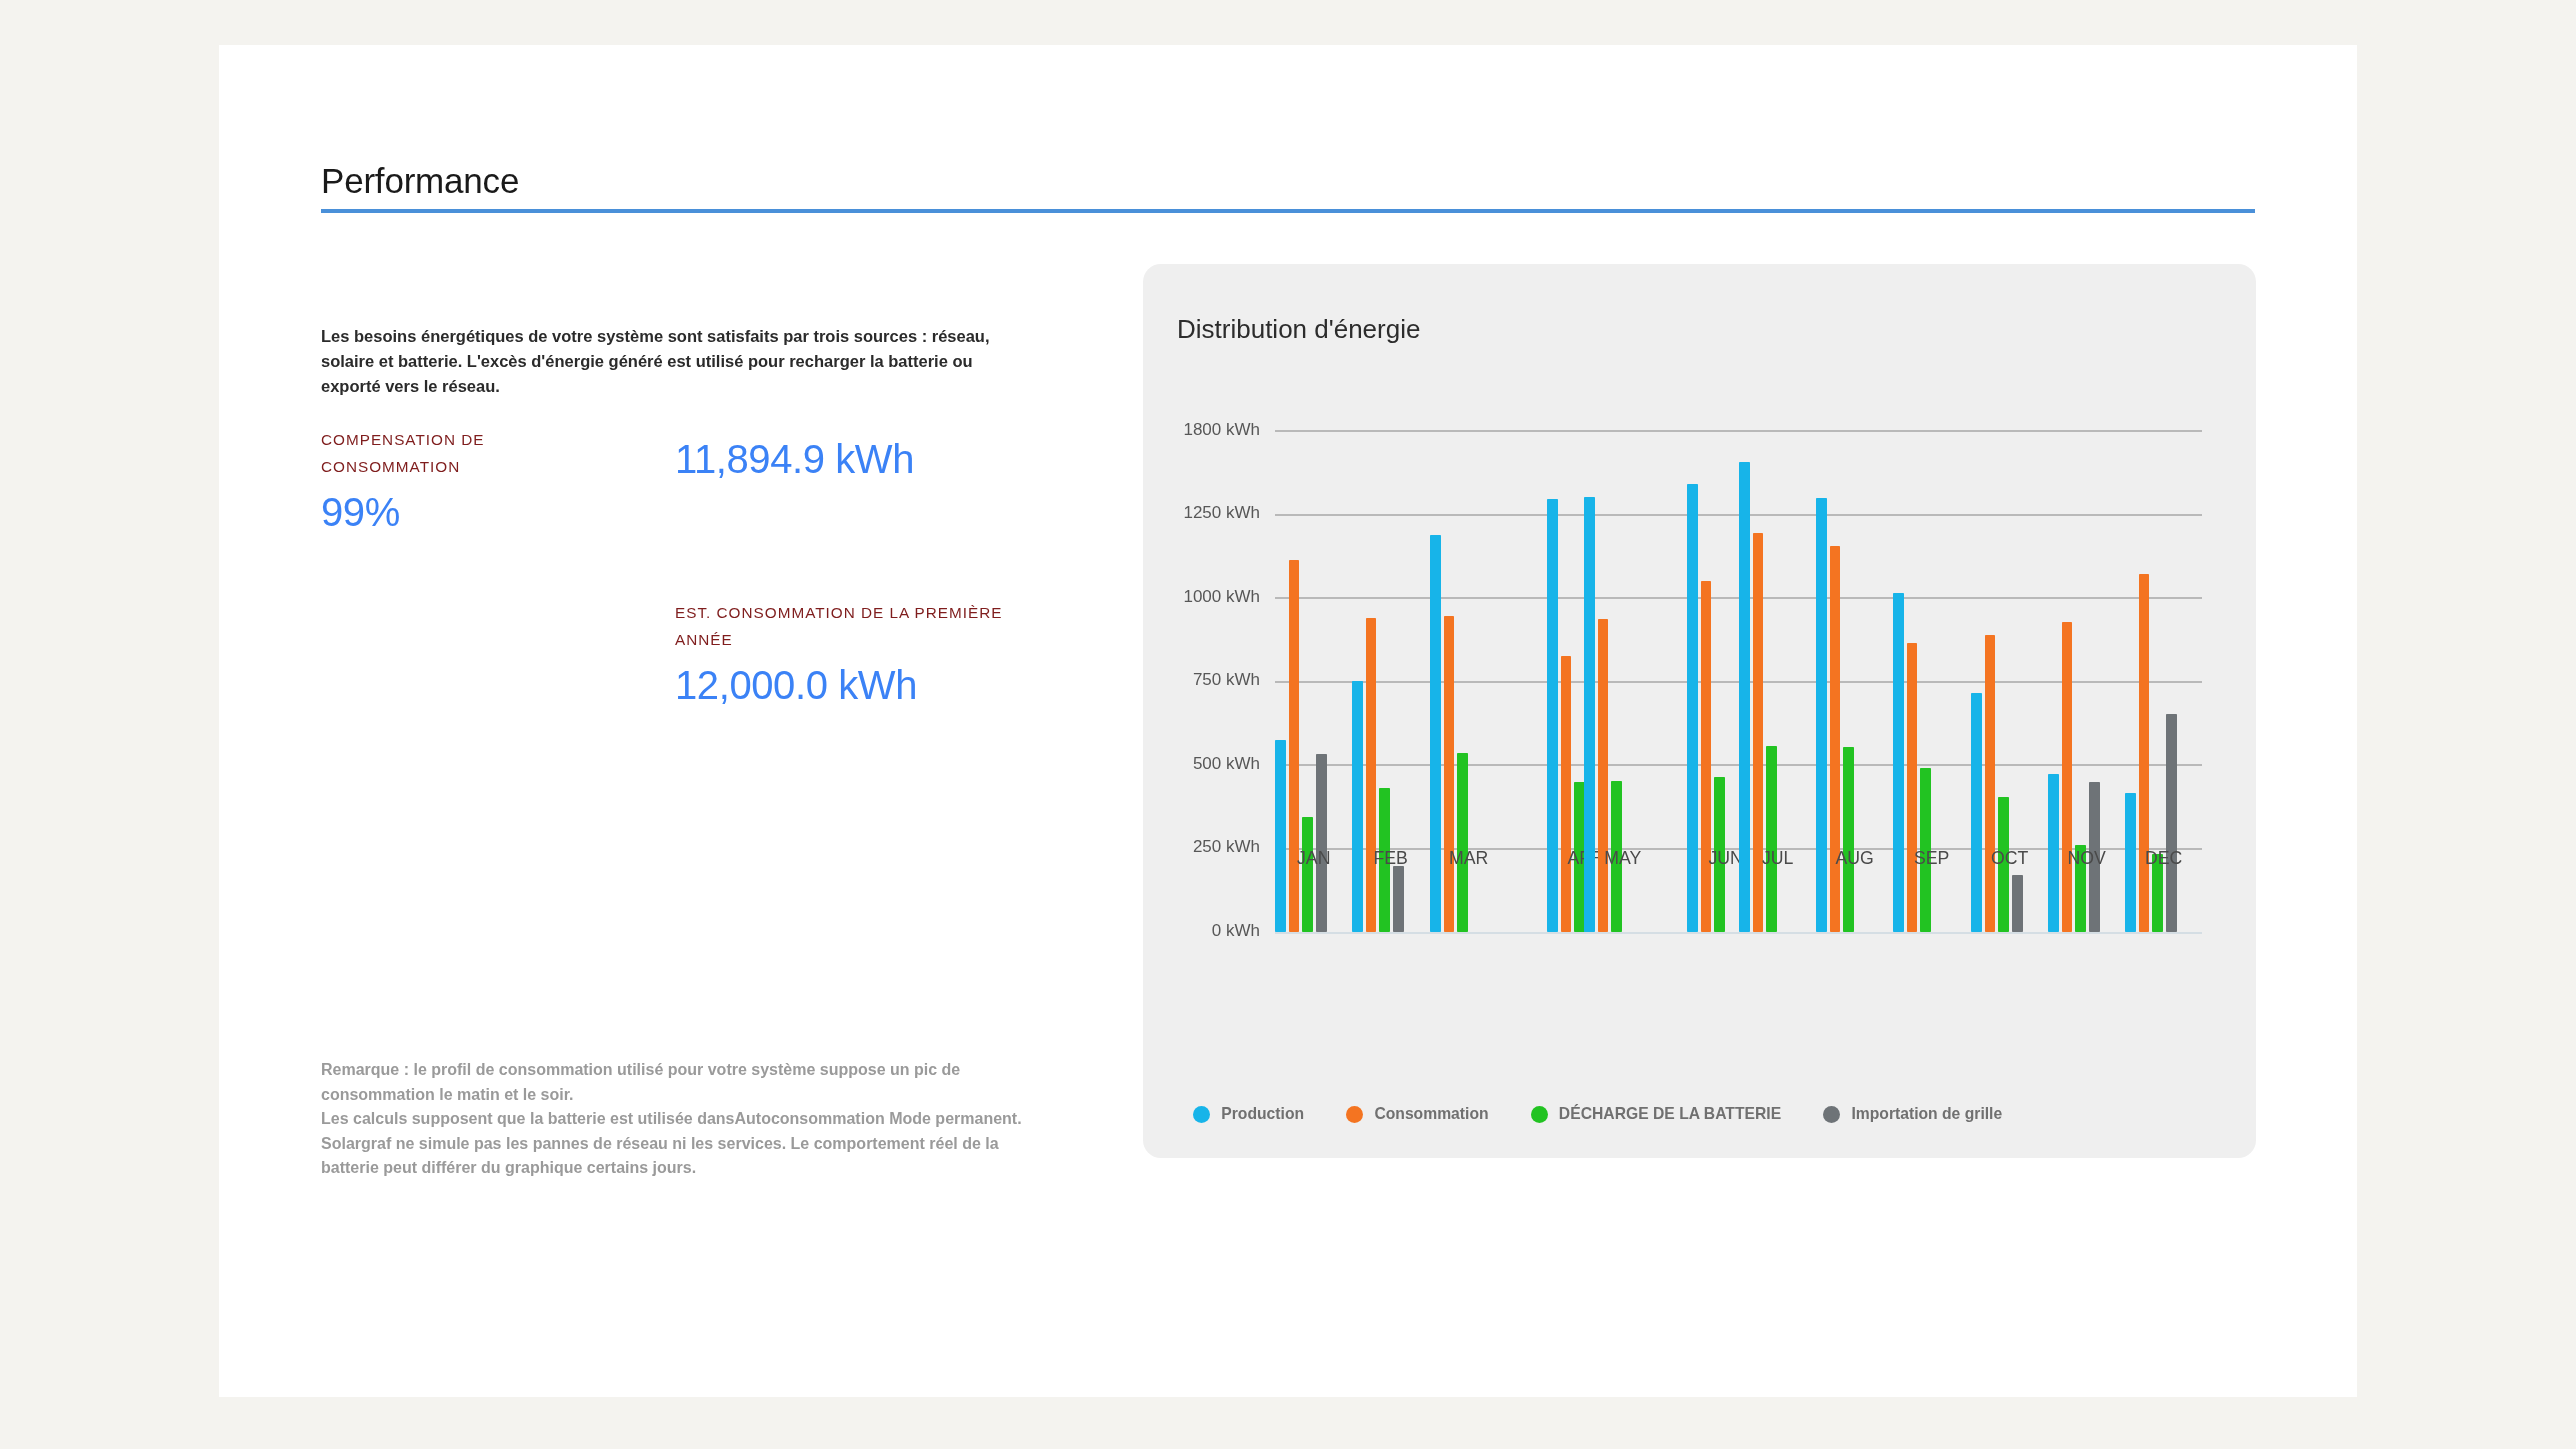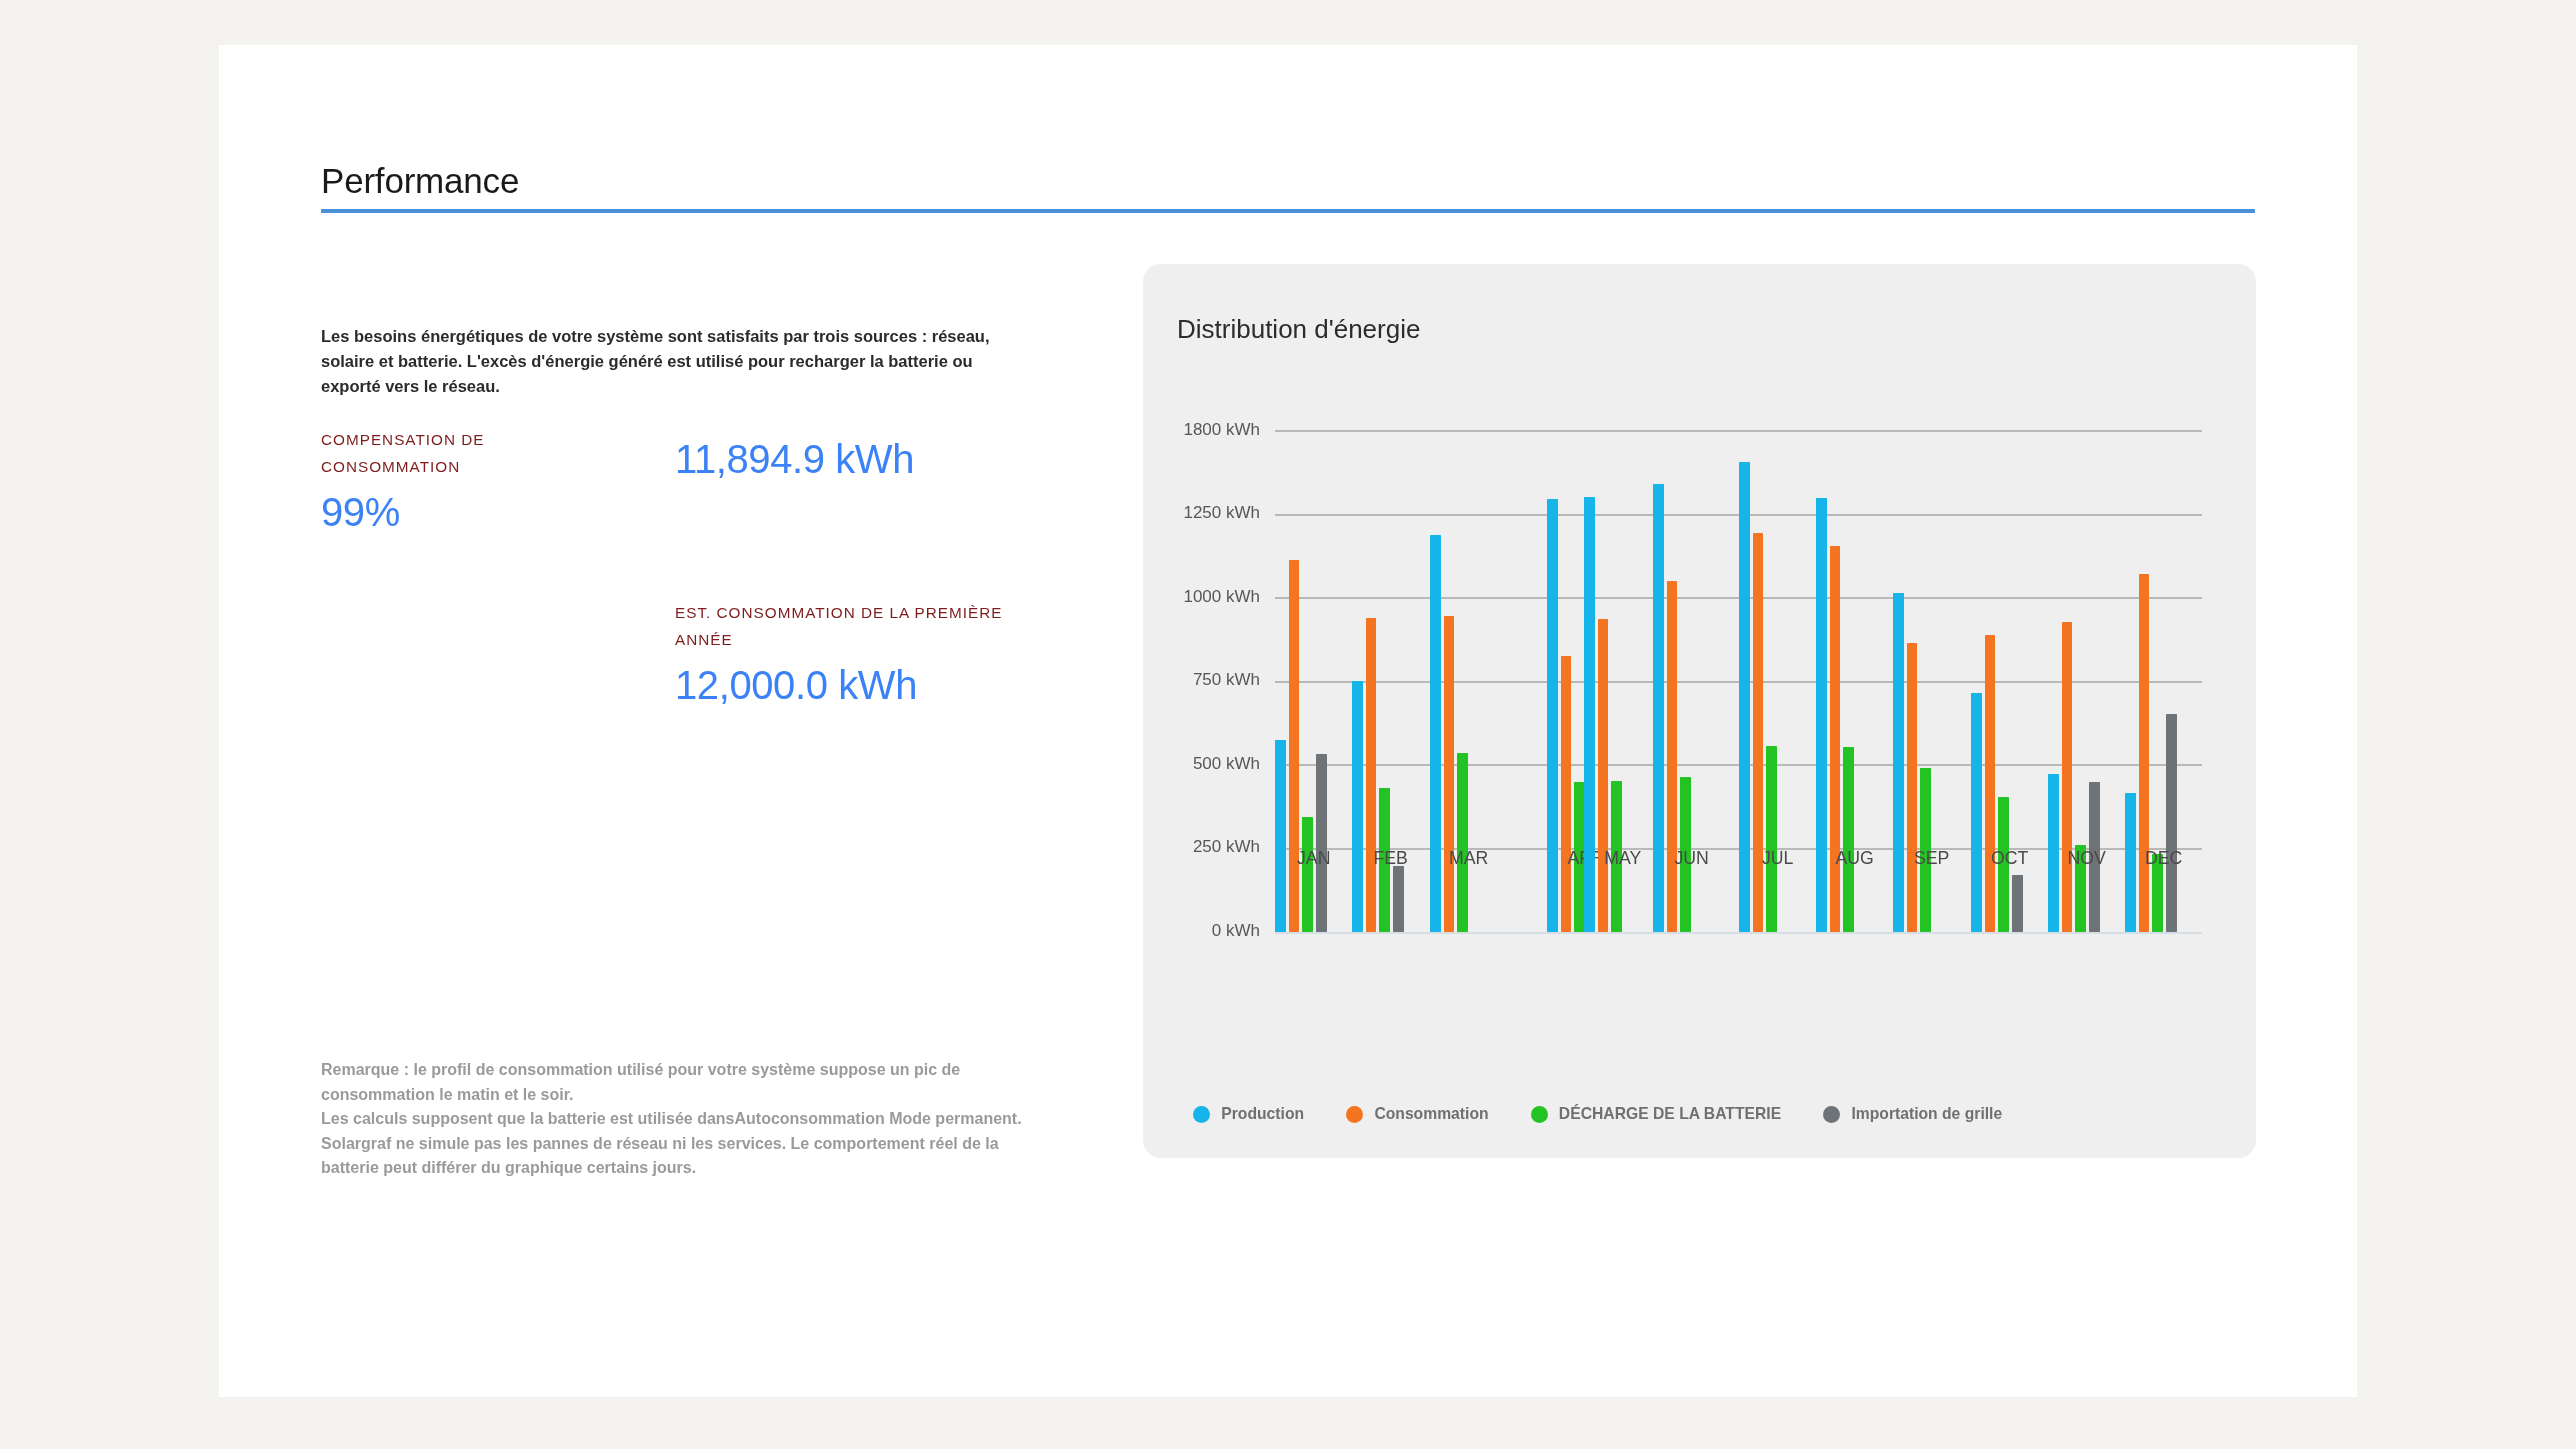--- a/index.html
+++ b/index.html
@@ -210,21 +210,21 @@
           </div>
           <div class="group" style="left: 441px;">
             <div class="bars">
               <div class="bar bar-prod" title="Production MAY: 1303 kWh" style="height: 435px; background: rgb(23, 180, 233);"></div>
               <div class="bar bar-cons" title="Consommation MAY: 937 kWh" style="height: 313px; background: rgb(244, 116, 33);"></div>
               <div class="bar bar-batt" title="DÉCHARGE DE LA BATTERIE MAY: 452 kWh" style="height: 151px; background: rgb(34, 195, 34);"></div>
               <div class="bar bar-grid" title="Importation de grille MAY: 0 kWh" style="height: 0px; background: rgb(110, 115, 119); visibility: hidden;"></div>
             </div>
             <div class="xlabel">MAY</div>
           </div>
-          <div class="group" style="left: 510px; text-decoration: underline;">
+          <div class="group" style="left: 544px; text-decoration: underline;">
             <div class="bars">
               <div class="bar bar-prod" title="Production JUN: 1343 kWh" style="height: 448px; background: rgb(23, 180, 233);"></div>
               <div class="bar bar-cons" title="Consommation JUN: 1053 kWh" style="height: 351px; background: rgb(244, 116, 33);"></div>
               <div class="bar bar-batt" title="DÉCHARGE DE LA BATTERIE JUN: 463 kWh" style="height: 155px; background: rgb(34, 195, 34);"></div>
               <div class="bar bar-grid" title="Importation de grille JUN: 0 kWh" style="height: 0px; background: rgb(110, 115, 119); visibility: hidden;"></div>
             </div>
             <div class="xlabel">JUN</div>
           </div>
           <div class="group" style="left: 596px;">
             <div class="bars">

